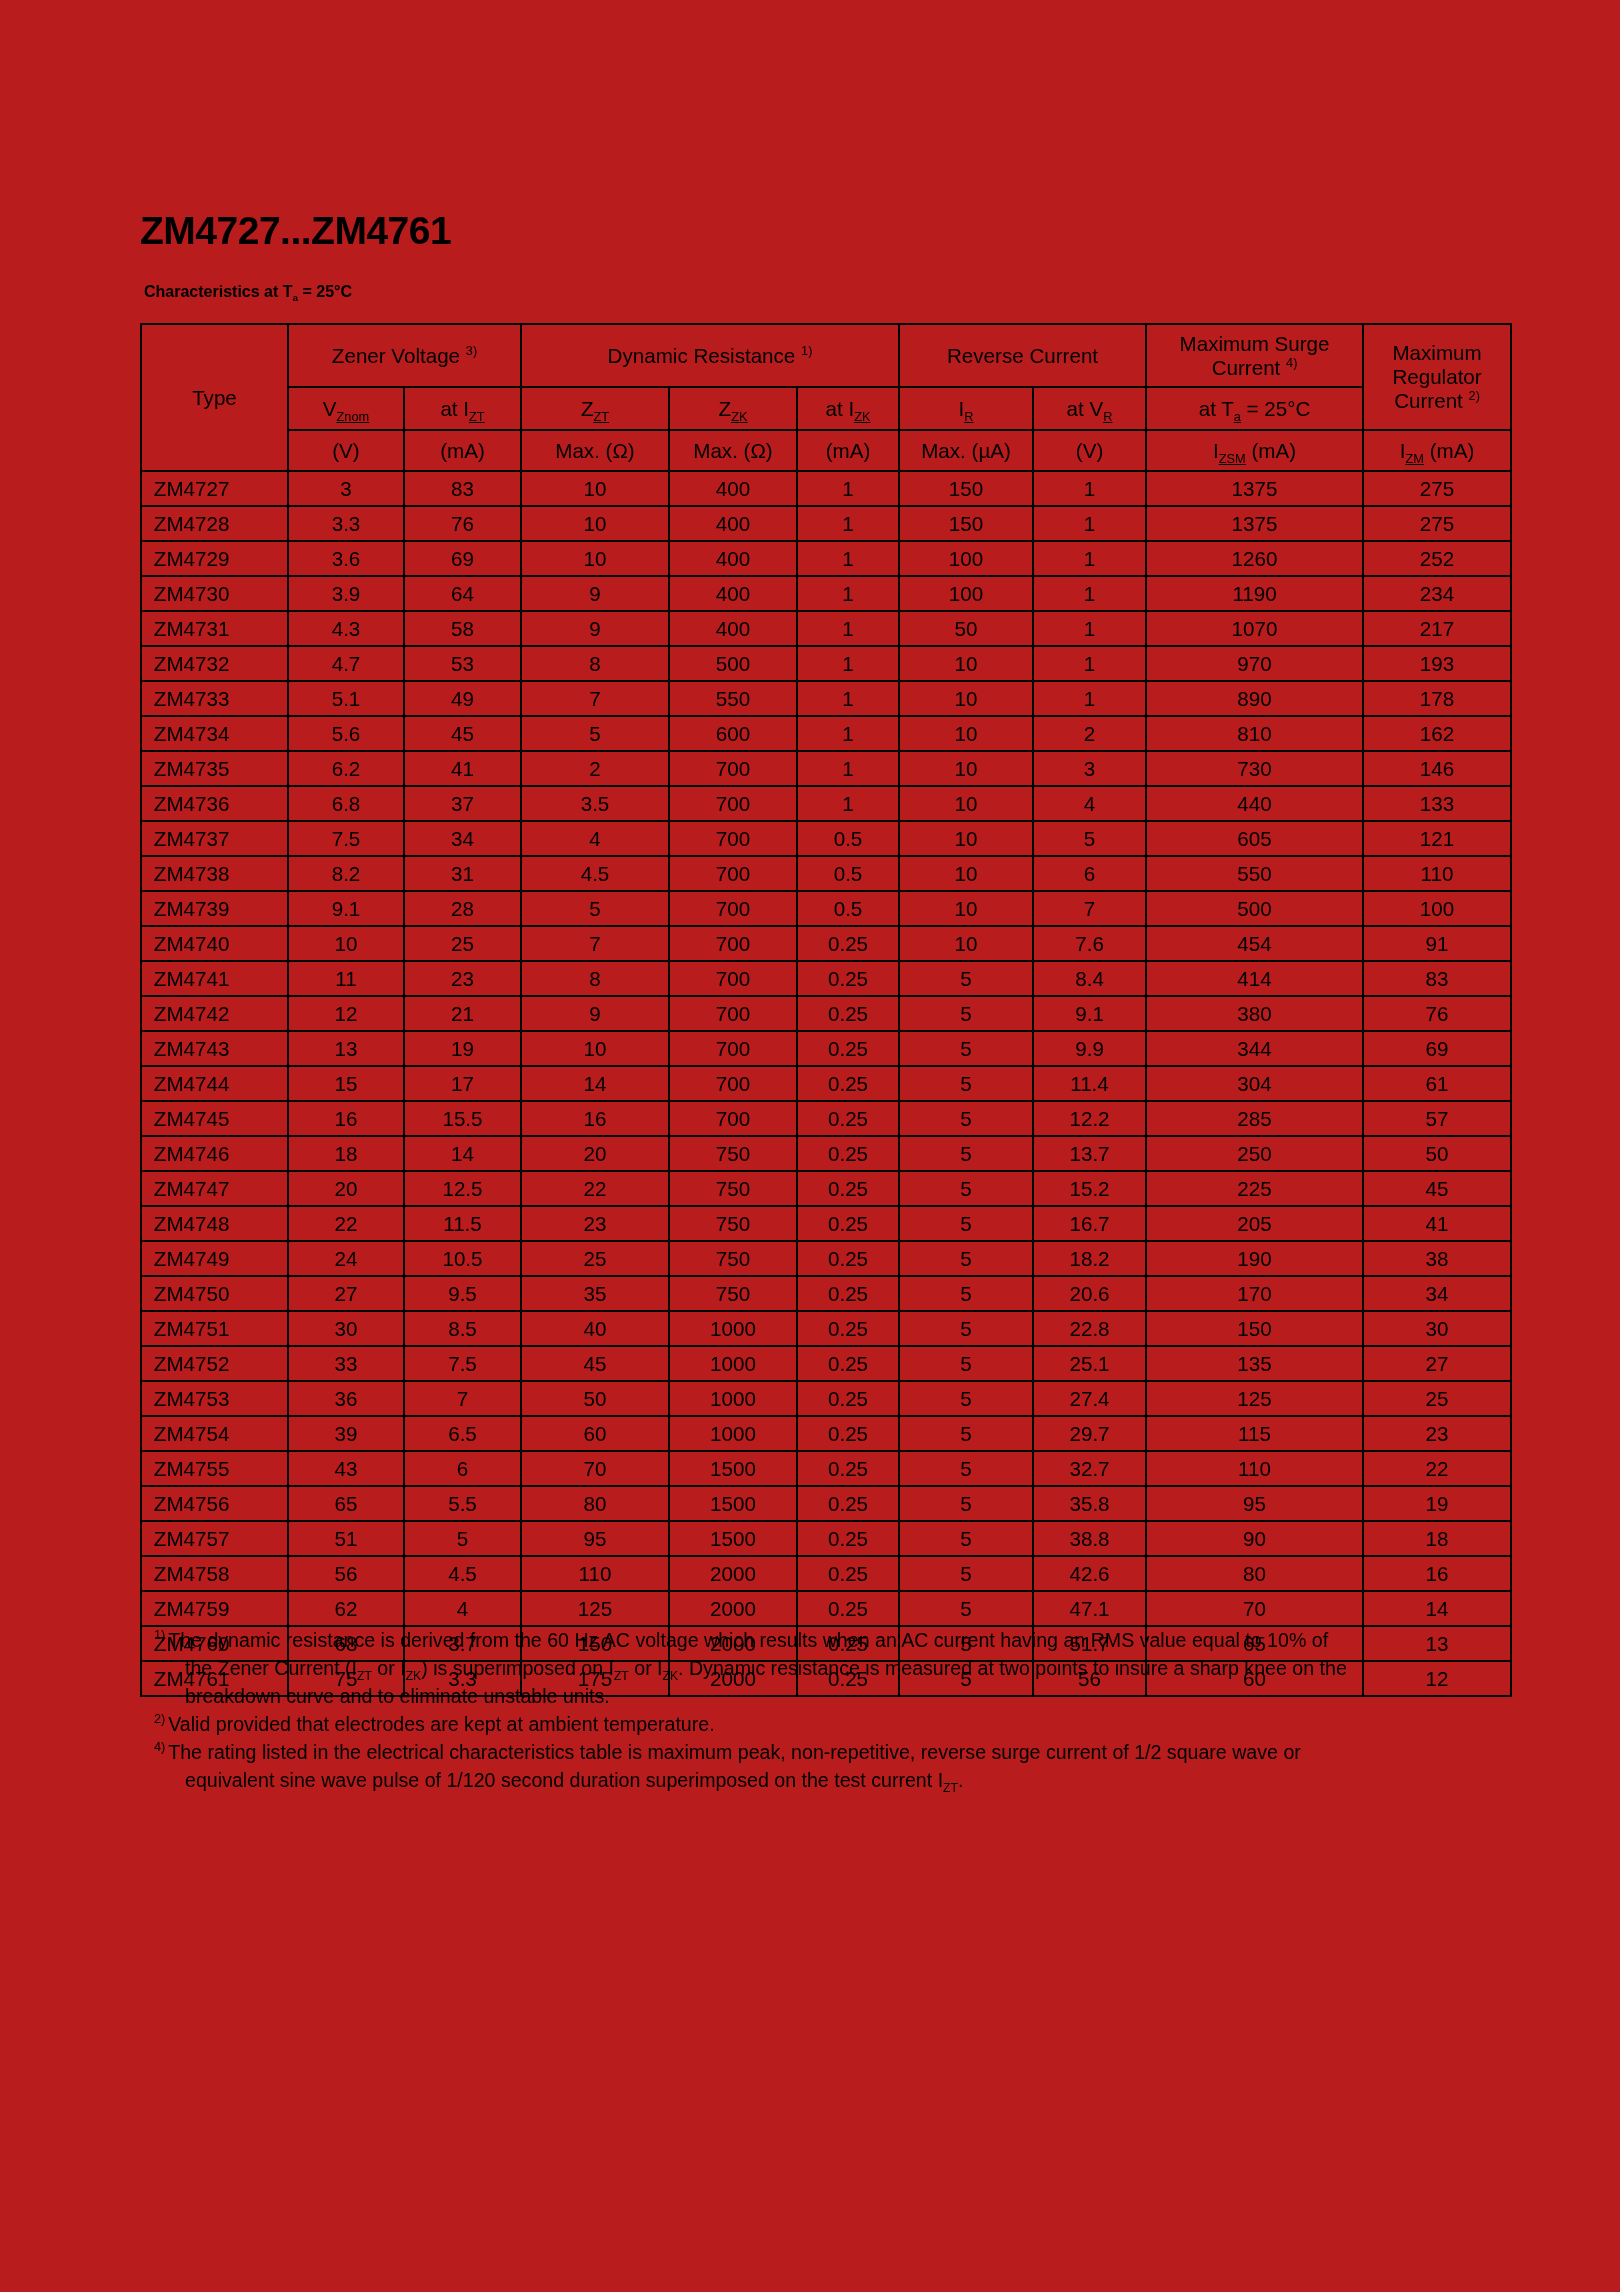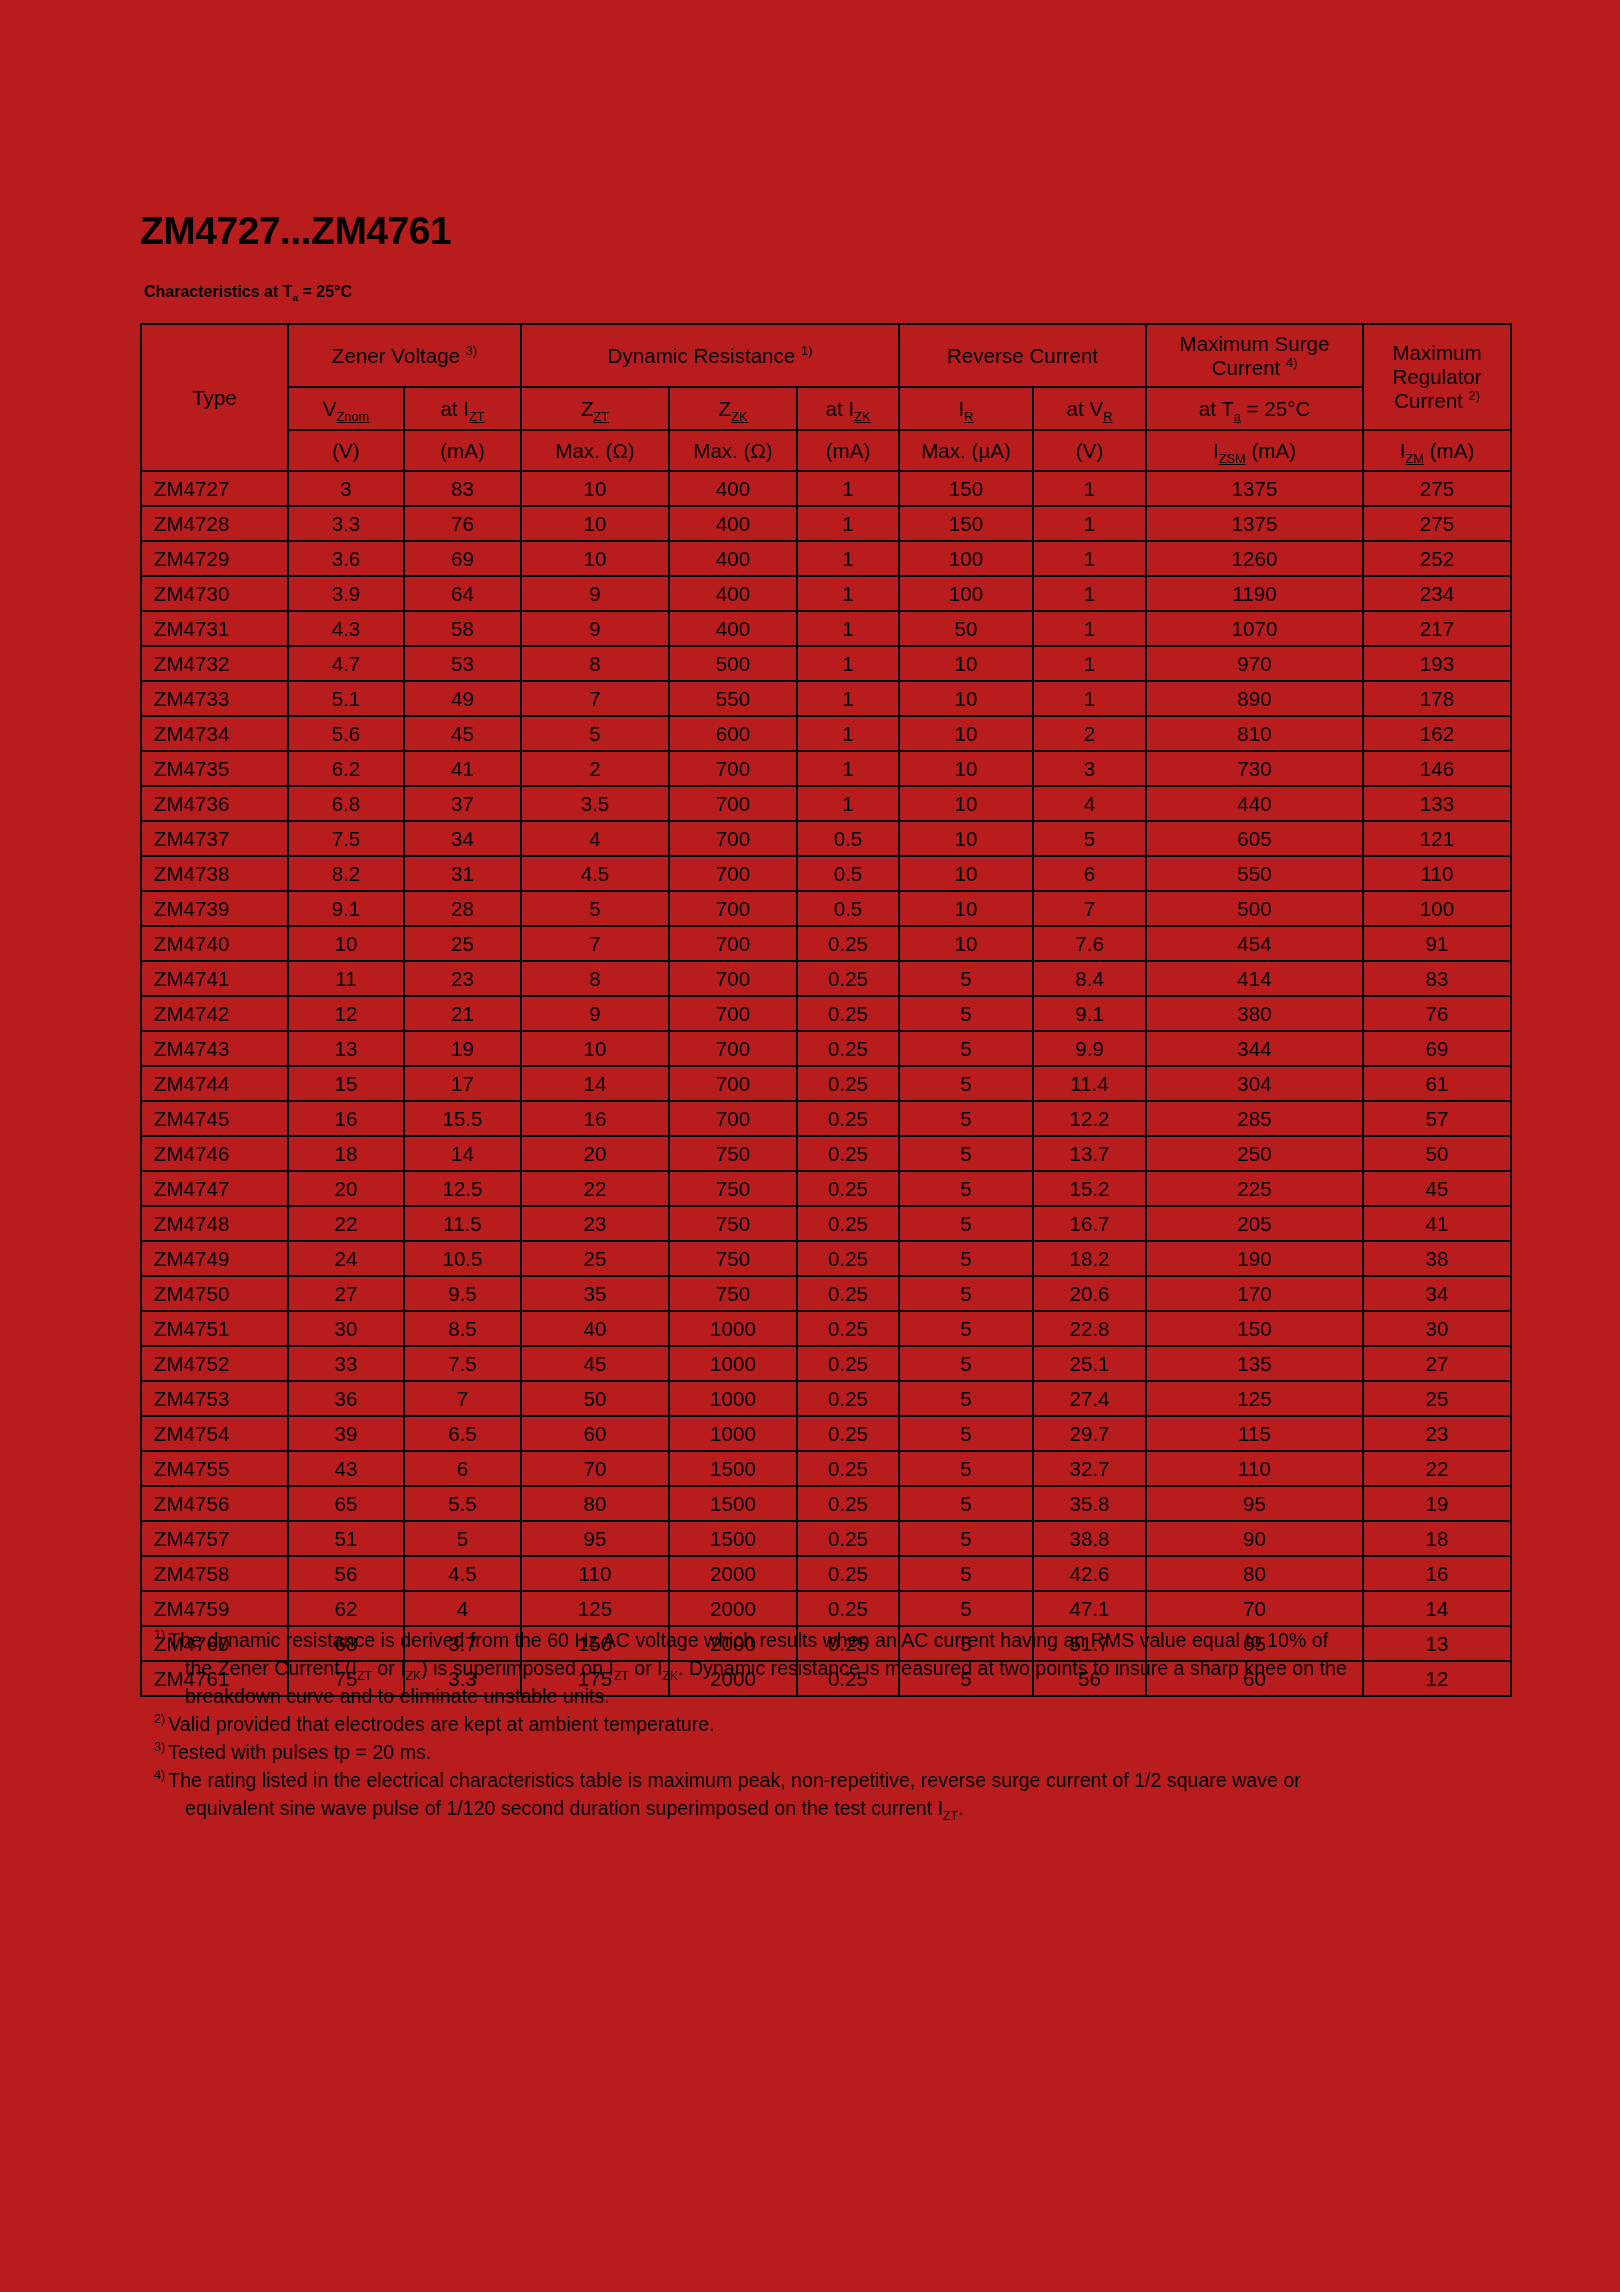--- a/index.html
+++ b/index.html
@@ -517,18 +517,17 @@
         <td>56</td>
         <td>60</td>
         <td>12</td>
       </tr>
       </tbody>
   </table>
 
   <div class="footnotes">
     <div class="footnote"><sup class="fn-marker">1)</sup><span class="fn-text">The dynamic resistance is derived from the 60 Hz AC voltage which results when an AC current having an RMS value equal to 10% of<br>the Zener Current (I<sub>ZT</sub> or I<sub>ZK</sub>) is superimposed on I<sub>ZT</sub> or I<sub>ZK</sub>. Dynamic resistance is measured at two points to insure a sharp knee on the<br>breakdown curve and to eliminate unstable units.</span></div>
     <div class="footnote"><sup class="fn-marker">2)</sup><span class="fn-text">Valid provided that electrodes are kept at ambient temperature.</span></div>
-    <div class="footnote"><sup class="fn-marker">3)</sup><span class="fn-text">Tested with pulses tp = 20 ms.</span></div>
     <div class="footnote"><sup class="fn-marker">4)</sup><span class="fn-text">The rating listed in the electrical characteristics table is maximum peak, non-repetitive, reverse surge current of 1/2 square wave or<br>equivalent sine wave pulse of 1/120 second duration superimposed on the test current I<sub>ZT</sub>.</span></div>
   </div>
 
 </div>
 
 
 </body></html>

